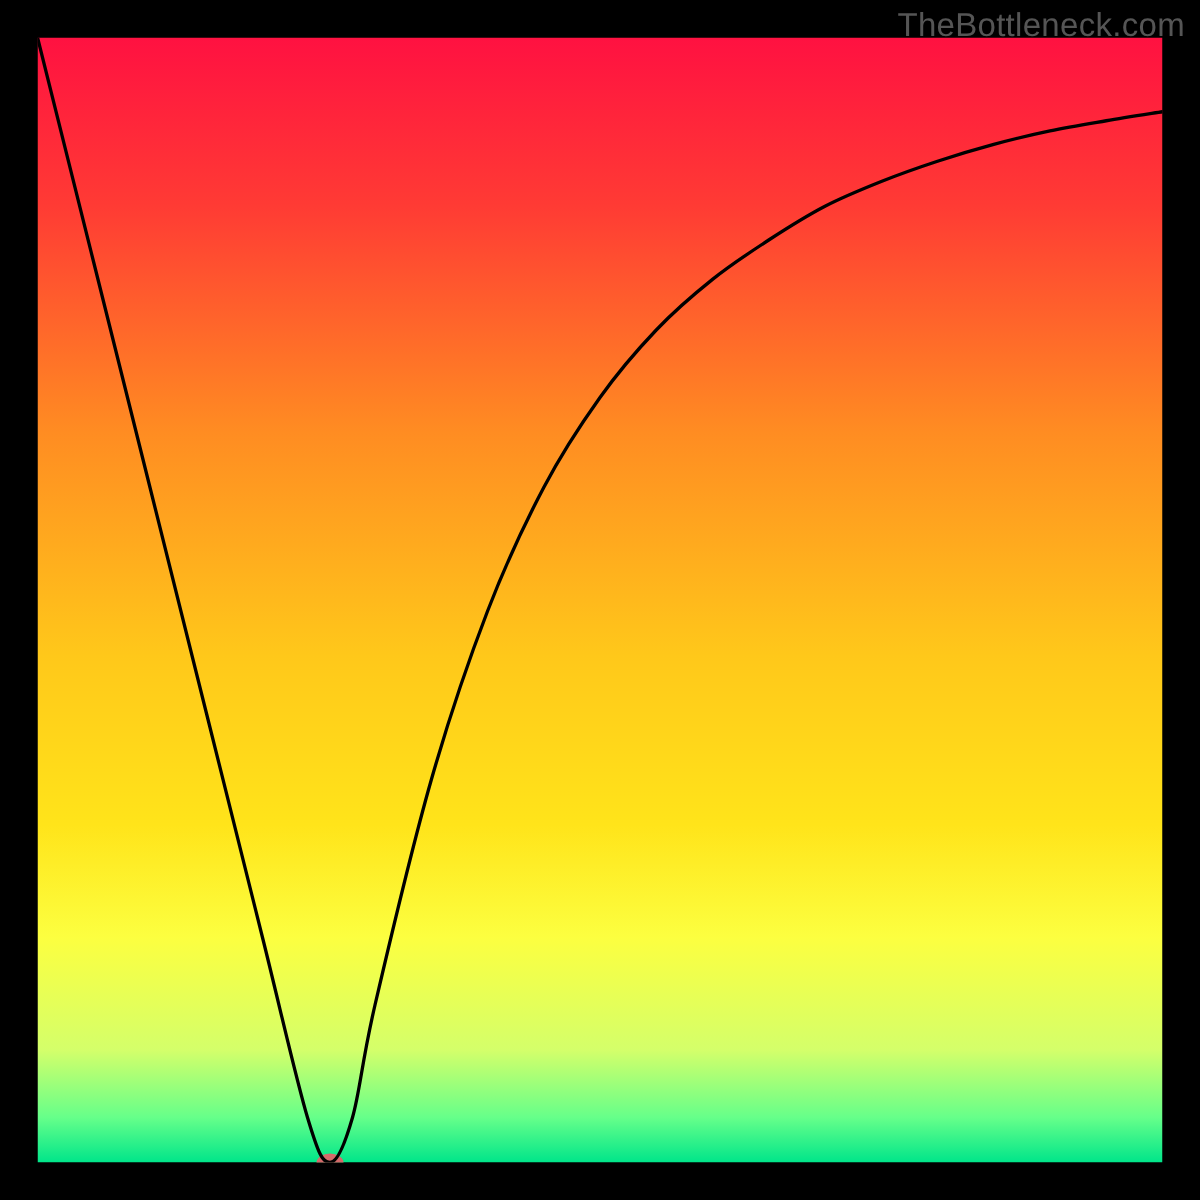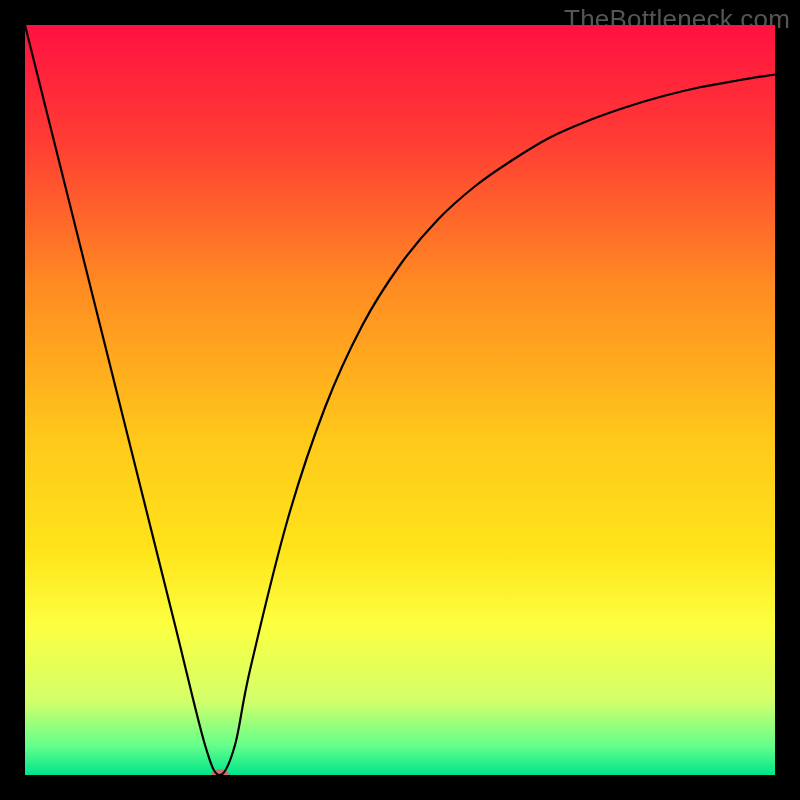--- a/index.html
+++ b/index.html
@@ -24,21 +24,21 @@
     left: 0;
     top: 0;
     width: 750px;
     height: 750px;
   }
   .watermark {
     position: absolute;
     top: 4px;
     right: 10px;
     color: #555;
-    font-size: 26px;
+    font-size: 22px;
     font-weight: 500;
     letter-spacing: 0.2px;
     user-select: none;
   }
   svg { display: block; }
 </style>
 </head>
 <body>
 
 <div class="watermark">TheBottleneck.com</div>

